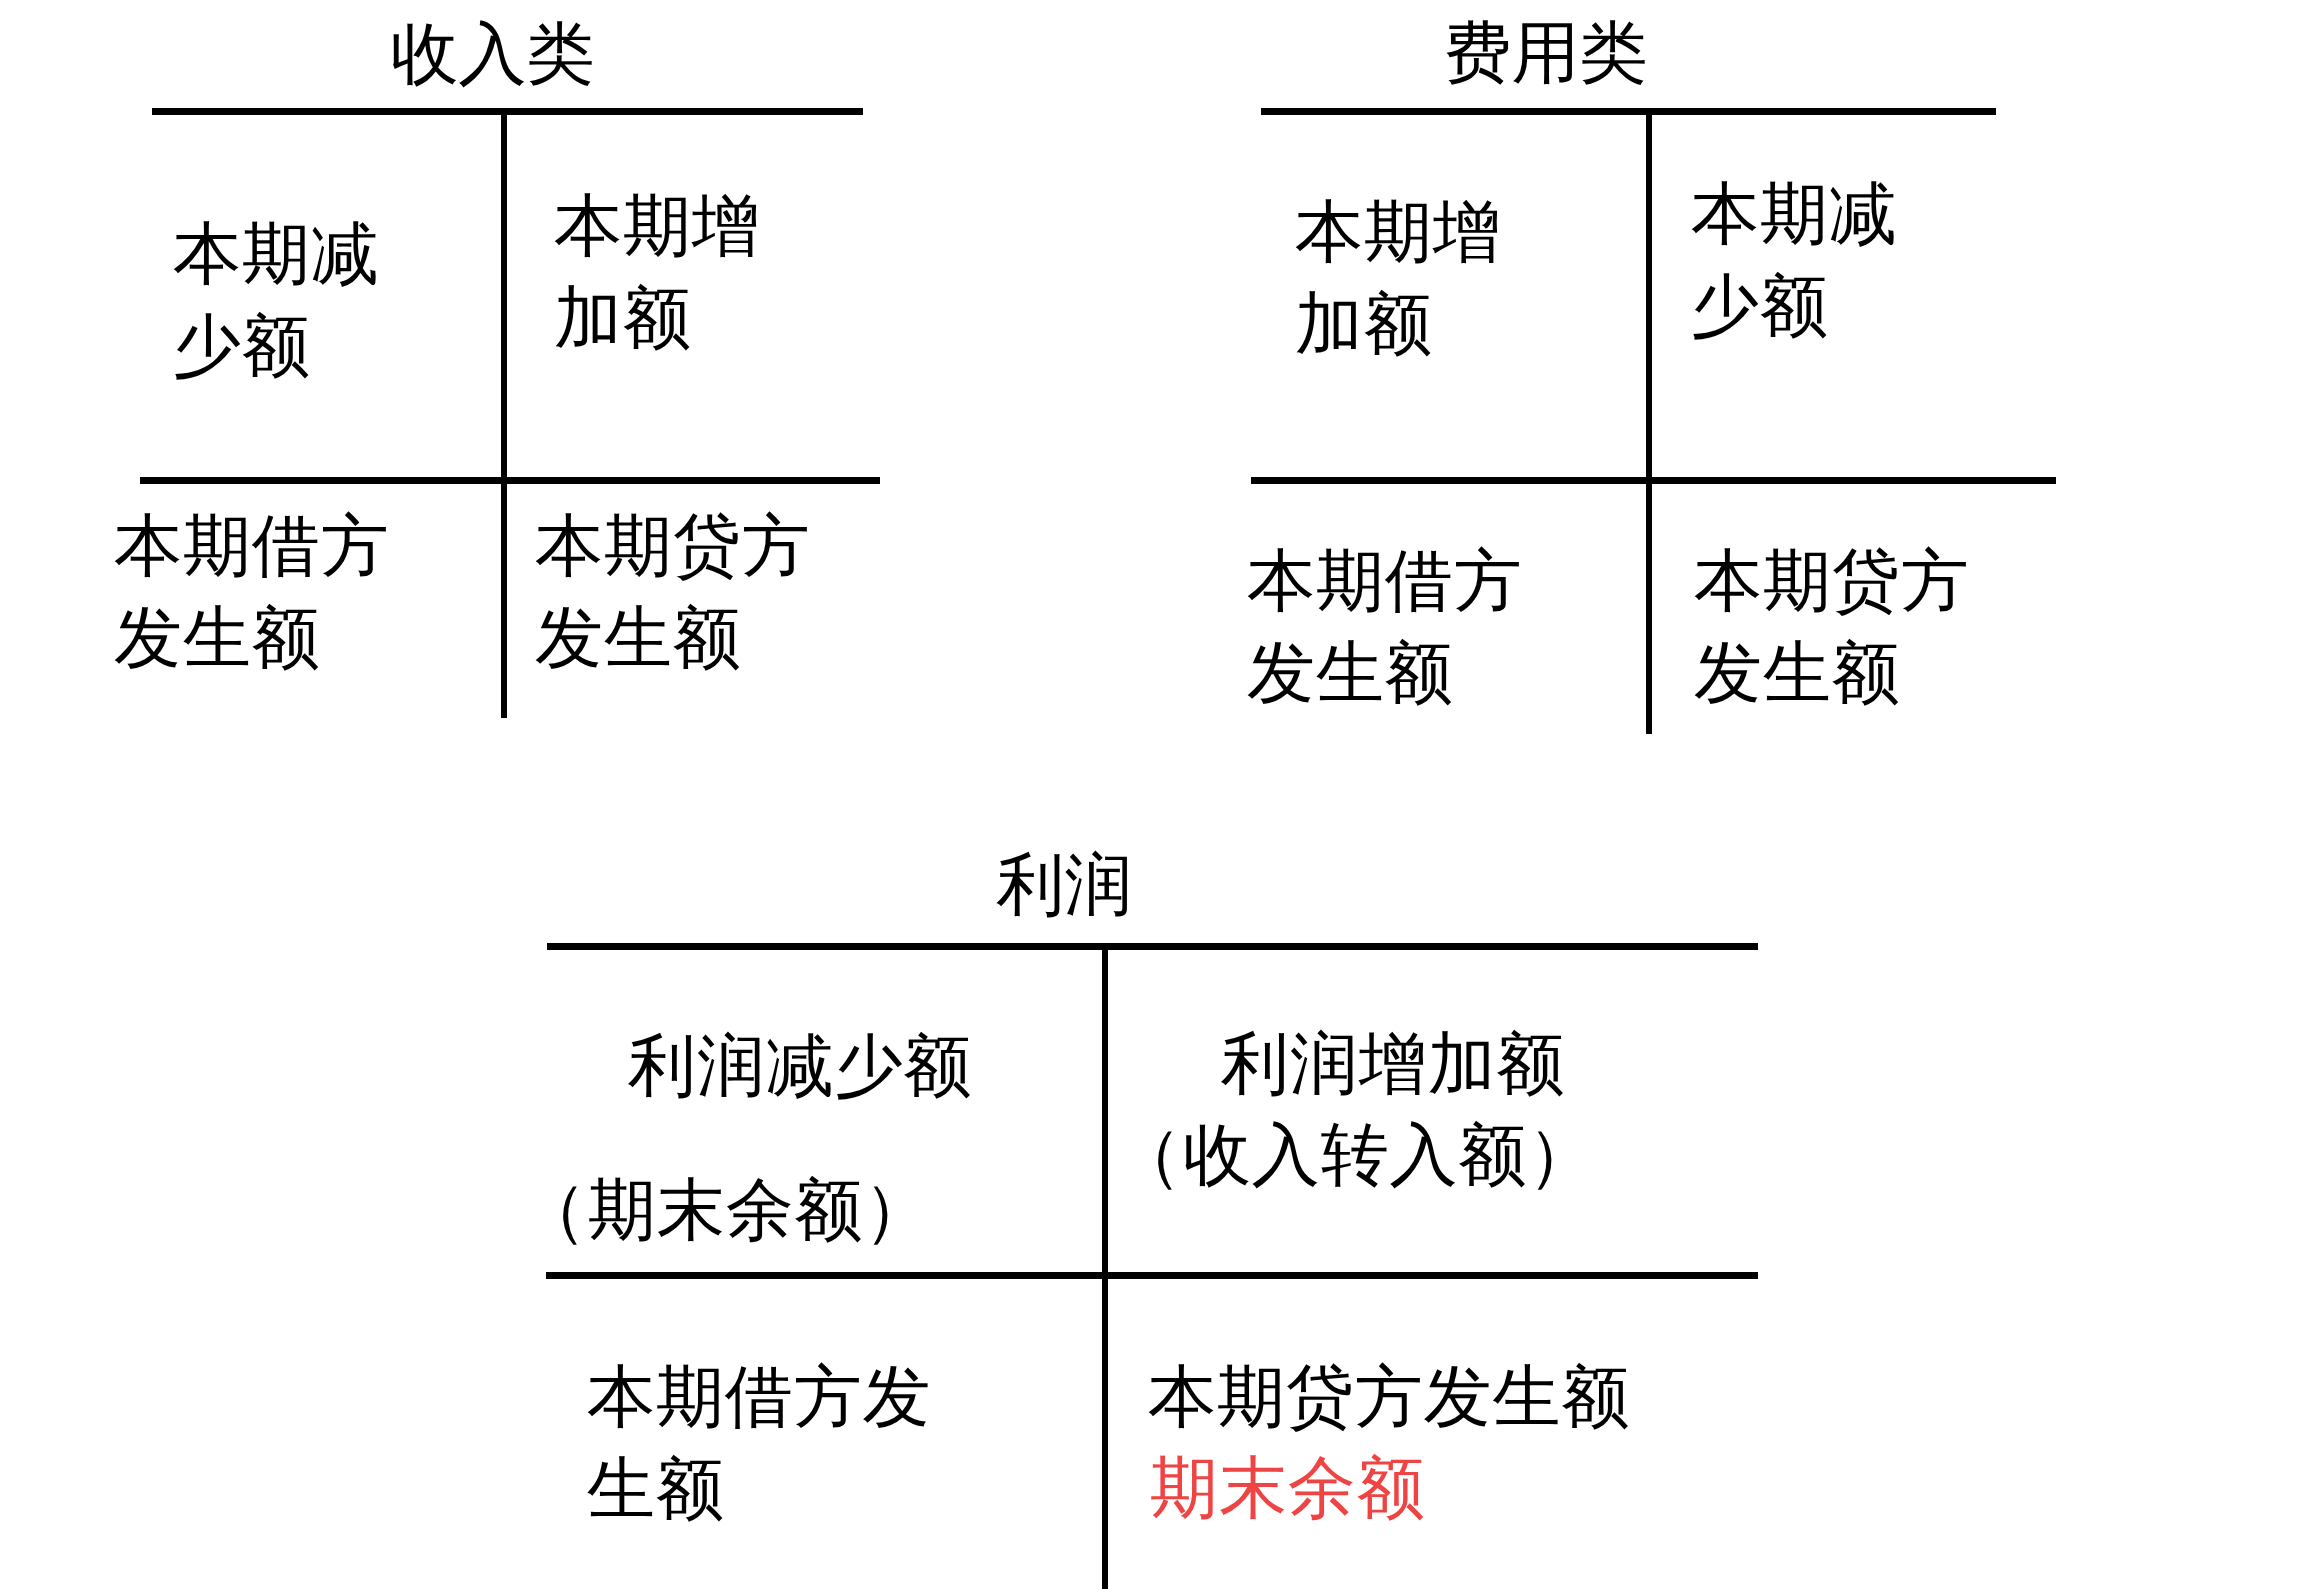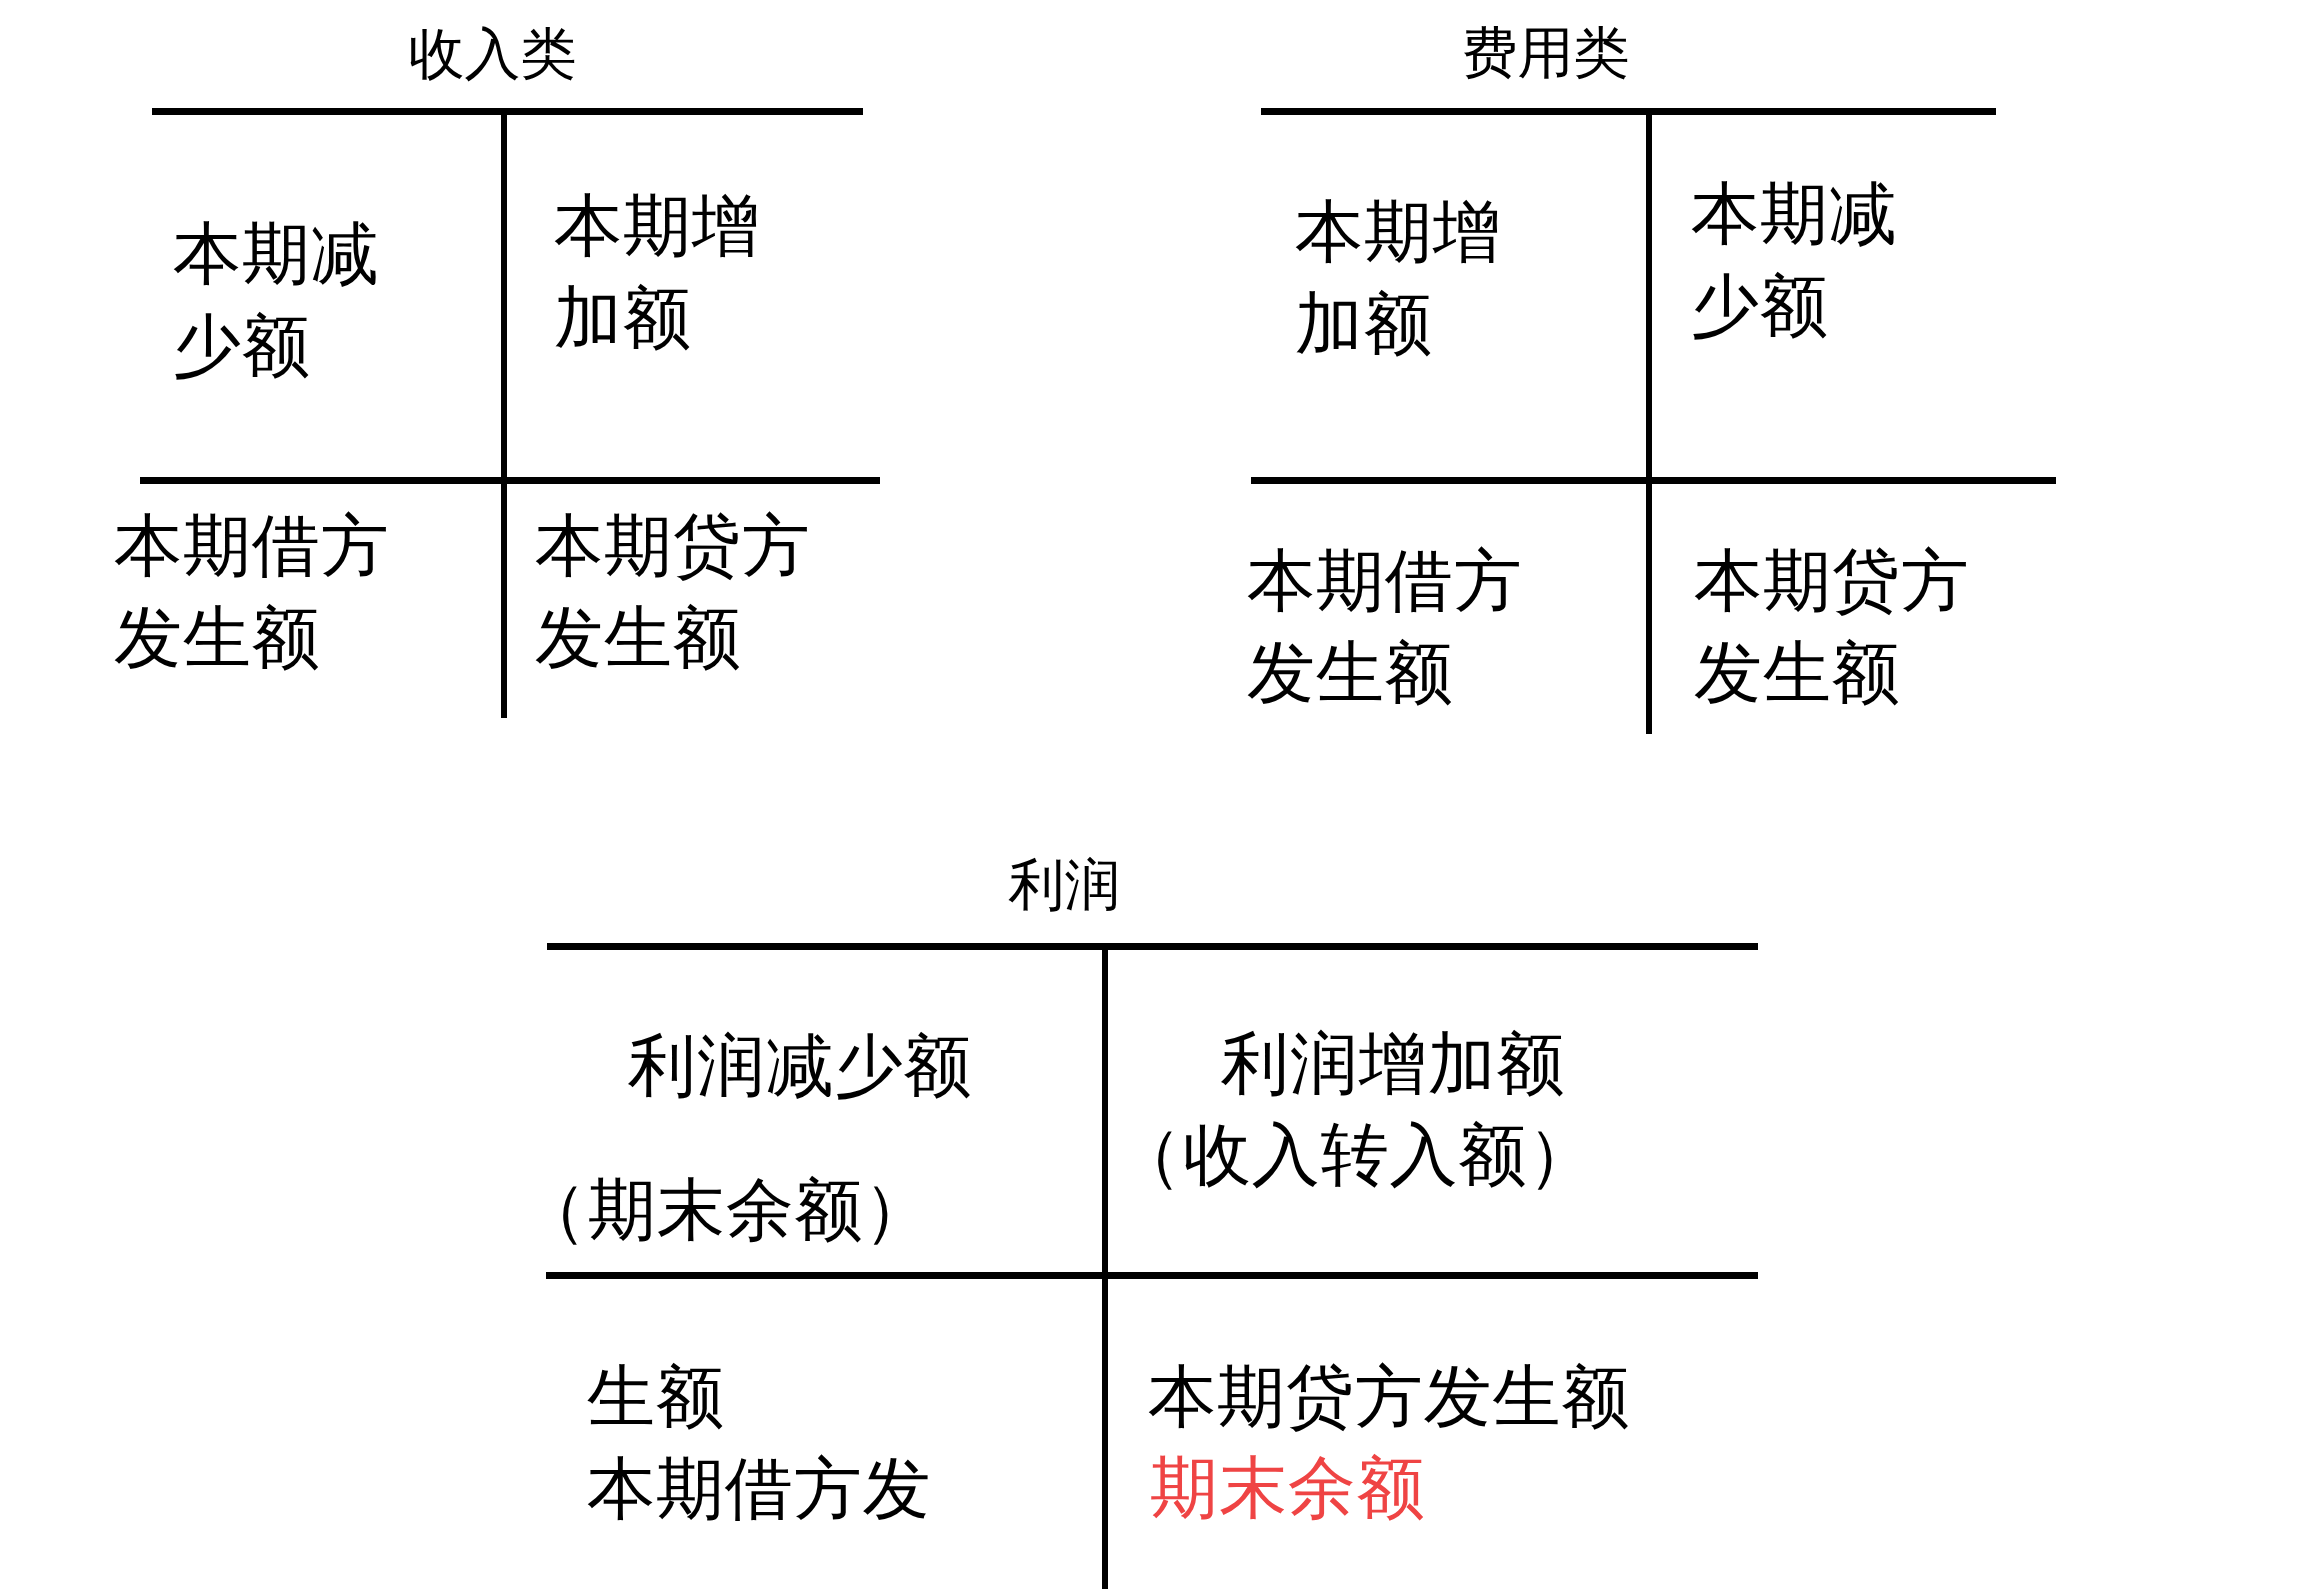--- a/index.html
+++ b/index.html
@@ -8,21 +8,21 @@
     width:2319px;height:1590px;
     background:#ffffff;
     font-family:"Liberation Serif","DejaVu Serif",serif;
     color:#000;
     overflow:hidden;
   }
   .hline{position:absolute;background:#000;height:6.6px;}
   .vline{position:absolute;background:#000;width:5.7px;}
   .title{
     position:absolute;width:341px;text-align:center;
-    font-size:56px;line-height:87px;white-space:nowrap;
+    font-size:68px;line-height:87px;white-space:nowrap;
   }
   .txt{
     position:absolute;font-size:68px;line-height:92px;
     letter-spacing:0.9px;white-space:nowrap;
   }
   .txt span{display:block;}
 </style>
 </head>
 <body>
 
@@ -91,22 +91,22 @@
     <div class="vline" style="left:1102px;top:943px;height:647px;"></div>
     <div class="hline" style="left:546px;top:1272px;width:1212px;"></div>
 
     <div class="txt" style="left:628px;top:1020px;">利润减少额</div>
     <div class="txt" style="left:519px;top:1164px;">（期末余额）</div>
 
     <div class="txt" style="left:1221px;top:1018px;">利润增加额</div>
     <div class="txt" style="left:1114px;top:1109px;">（收入转入额）</div>
 
     <div class="txt" style="left:587px;top:1351px;">
+      <span>本期借方发</span>
       <span>生额</span>
-      <span>本期借方发</span>
     </div>
 
     <div class="txt" style="left:1148px;top:1351px;">本期贷方发生额</div>
     <div class="txt" style="left: 1150px; top: 1442px; color: #ef4444;">期末余额</div>
   </div>
 
 </div>
 
 
 </body></html>

